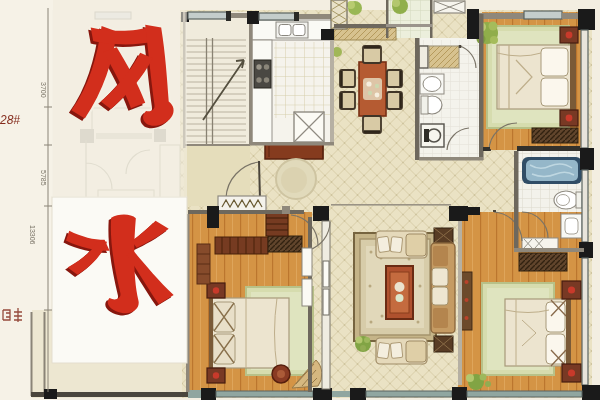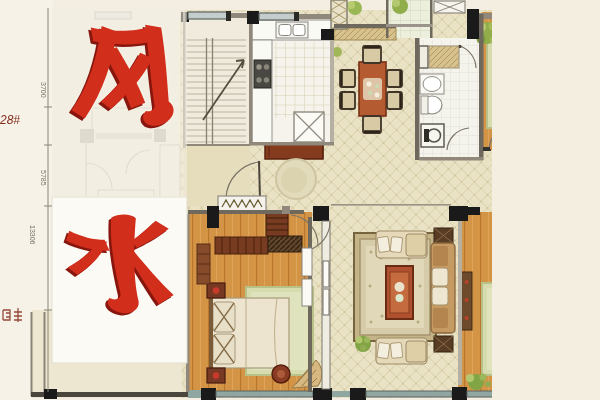--- a/index.html
+++ b/index.html
@@ -1,16 +1,16 @@
 <!DOCTYPE html>
 <html><head>
 <meta charset="utf-8">
 <style>
 html,body{margin:0;padding:0;background:#f3eee0;font-family:"Liberation Sans",sans-serif;}
-#stage{position:relative;width:492px;height:400px;overflow:hidden;}
+#stage{position:relative;width:600px;height:400px;overflow:hidden;}
 </style>
 </head>
 <body>
 <div id="stage">
 <svg style="filter:saturate(0.93) blur(0.3px)" width="600" height="400" viewBox="0 0 600 400" xmlns="http://www.w3.org/2000/svg">
 <defs>
 <pattern id="diam" width="13" height="13" patternUnits="userSpaceOnUse">
   <path d="M6.5 0 L13 6.5 L6.5 13 L0 6.5 Z" fill="none" stroke="#d9cda4" stroke-width="1"></path>
   <circle cx="6.5" cy="0" r="0.8" fill="#c9bd94"></circle>
           <circle cx="6.5" cy="13" r="0.8" fill="#c9bd94"></circle>

